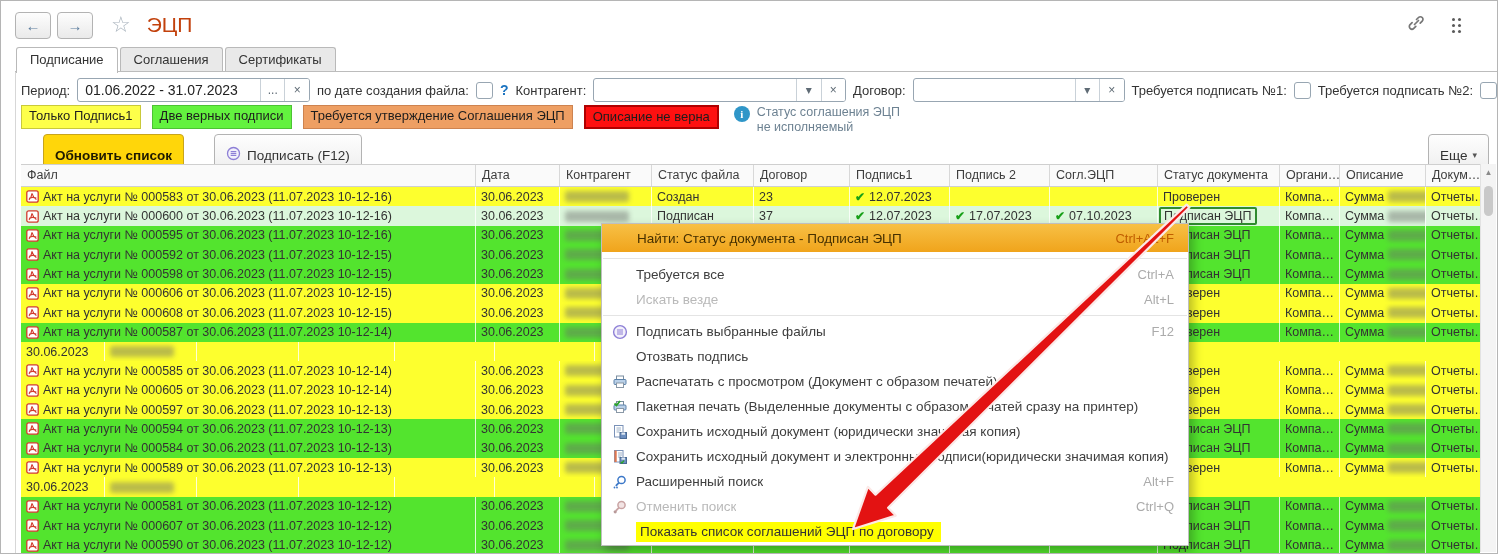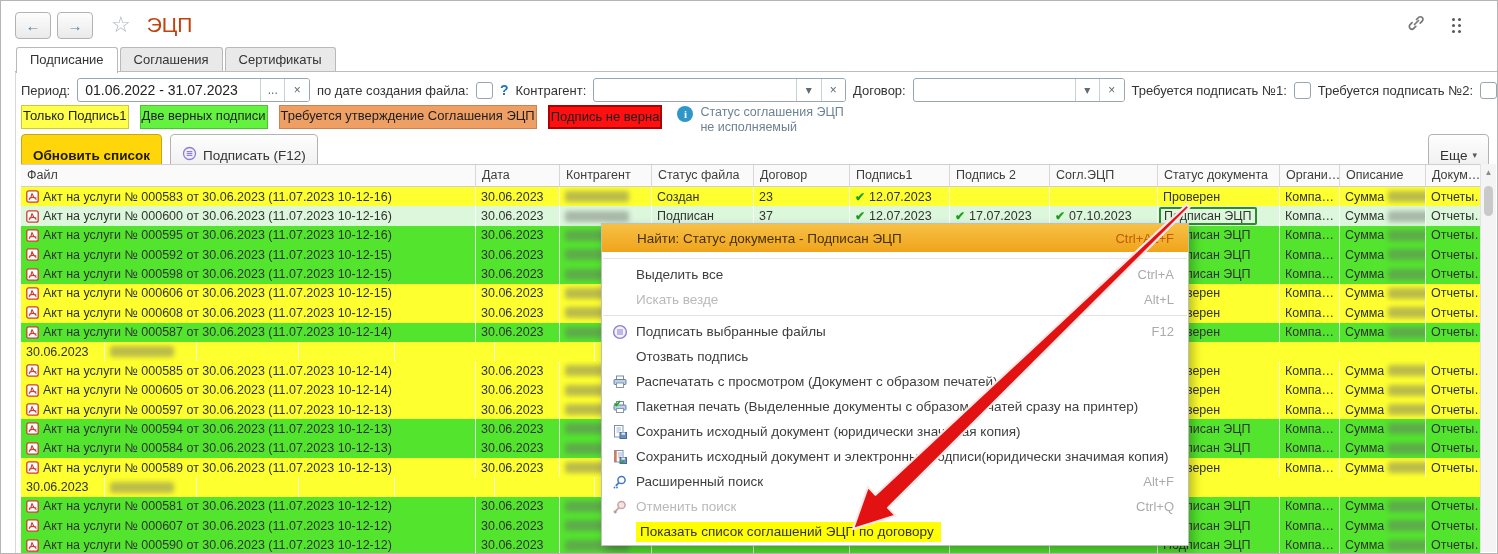--- a/index.html
+++ b/index.html
@@ -29,31 +29,31 @@
   .filters{position:absolute;top:76px;left:20px;right:0;height:26px;display:flex;align-items:center;gap:7px;
     font-size:13px;color:#333;white-space:nowrap;overflow:hidden;}
   .group{display:flex;align-items:stretch;height:24px;border:1px solid #98a6b2;border-radius:3px;background:#fff;overflow:hidden;box-sizing:border-box;}
   .group .val{padding:0 7px;display:flex;align-items:center;font-size:14px;color:#222;}
   .group .gbtn{width:26px;border-left:1px solid #c9d1d8;display:flex;align-items:center;justify-content:center;color:#5f6b75;font-size:12px;background:#fff;}
   .cb{width:15px;height:15px;border:1px solid #98a6b2;border-radius:3px;background:#fff;flex:none;}
   .qmark{color:#1a73c0;font-weight:bold;font-size:14px;}
 
   
   .legend{position:absolute;top:104px;left:20px;display:flex;align-items:flex-start;gap:11px;font-size:13px;}
-  .badge{padding:3px 1px;border:1px solid;color:#1d1d1d;line-height:14px;}
+  .badge{padding:3px 7px;border:1px solid;color:#1d1d1d;line-height:14px;}
   .badge.red{border-width:2px;}
   .info{display:flex;gap:7px;align-items:flex-start;margin-left:4px;}
   .infoi{width:16px;height:16px;border-radius:50%;background:#2f96c8;color:#fff;font-size:11px;font-weight:bold;
     display:flex;align-items:center;justify-content:center;font-family:"Liberation Serif",serif;flex:none;margin-top:1px;}
   .infotxt{color:#6d8292;font-size:12.5px;line-height:15px;}
 
   
   .toolbar{position:absolute;top:133px;left:20px;right:8px;display:flex;align-items:center;gap:8px;}
   .btn{height:42px;display:flex;align-items:center;gap:6px;padding:0 11px;border:1px solid #b3b3b3;border-radius:4px;
-    background:linear-gradient(#fefefe,#ececec);font-size:13.5px;color:#333;box-sizing:border-box;}
+    background:linear-gradient(#fefefe,#ececec);font-size:13.5px;color:#333;box-sizing:border-box;margin-left:22px;}
   .btn.refresh{background:#ffd60a;border-color:#c8a41c;font-weight:bold;color:#1f1a00;}
   .btn.more{margin-left:auto;gap:5px;color:#333;}
   .dn{font-size:9px;color:#555;}
 
   
   .table{position:absolute;top:163px;left:20px;right:17px;bottom:0;overflow:hidden;}
   .thead{display:flex;border-top:1px solid #cfcfcf;border-bottom:1px solid #cfcfcf;background:#fafafa;}
   .hcell{box-sizing:border-box;flex:none;border-right:1px solid #d8d8d8;padding:0 6px;height:21px;line-height:20px;
     font-size:12.5px;color:#3d3d3d;overflow:hidden;white-space:nowrap;background:#fafafa;}
   .trow{display:flex;height:19.37px;box-sizing:border-box;}
@@ -151,21 +151,21 @@
     <span class="cb"></span>
     <span>Требуется подписать №2:</span>
     <span class="cb"></span>
   </div>
 
   <div class="legend">
     <span id="legend" style="display:flex;gap:11px">
         <span class="badge" style="background: rgb(253, 255, 74); border-color: rgb(201, 201, 58);">Только Подпись1</span>
         <span class="badge" style="background: rgb(99, 242, 63); border-color: rgb(76, 195, 52);">Две верных подписи</span>
         <span class="badge" style="background: rgb(238, 159, 99); border-color: rgb(205, 131, 80);">Требуется утверждение Соглашения ЭЦП</span>
-        <span class="badge red" style="background: rgb(254, 16, 16); border-color: rgb(176, 0, 0);">Подпись не верна</span>
+        <span class="badge red" style="background: rgb(254, 16, 16); border-color: rgb(176, 0, 0);">Описание не верна</span>
       </span>
     <span class="info">
       <span class="infoi">i</span>
       <span class="infotxt">
         <div>Статус соглашения ЭЦП</div>
         <div>не исполняемый</div>
       </span>
     </span>
   </div>
 
@@ -723,21 +723,21 @@
 
   <div class="cmenu" id="cmenu">
       <div class="mi found">
         <span class="ico"></span>
         <span class="lbl">Найти: Статус документа - Подписан ЭЦП</span>
         <span class="sc">Ctrl+Alt+F</span>
       </div>
       <div class="msep"></div>
       <div class="mi">
         <span class="ico"></span>
-        <span class="lbl">Выделить все</span>
+        <span class="lbl">Требуется все</span>
         <span class="sc">Ctrl+A</span>
       </div>
       <div class="mi disabled">
         <span class="ico"></span>
         <span class="lbl">Искать везде</span>
         <span class="sc">Alt+L</span>
       </div>
       <div class="msep"></div>
       <div class="mi">
         <span class="ico">

